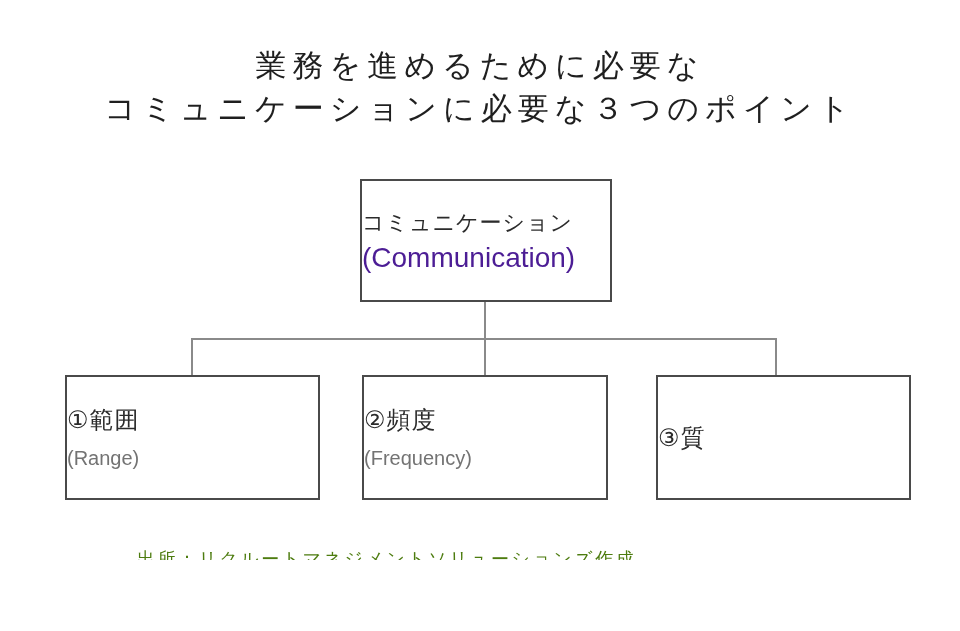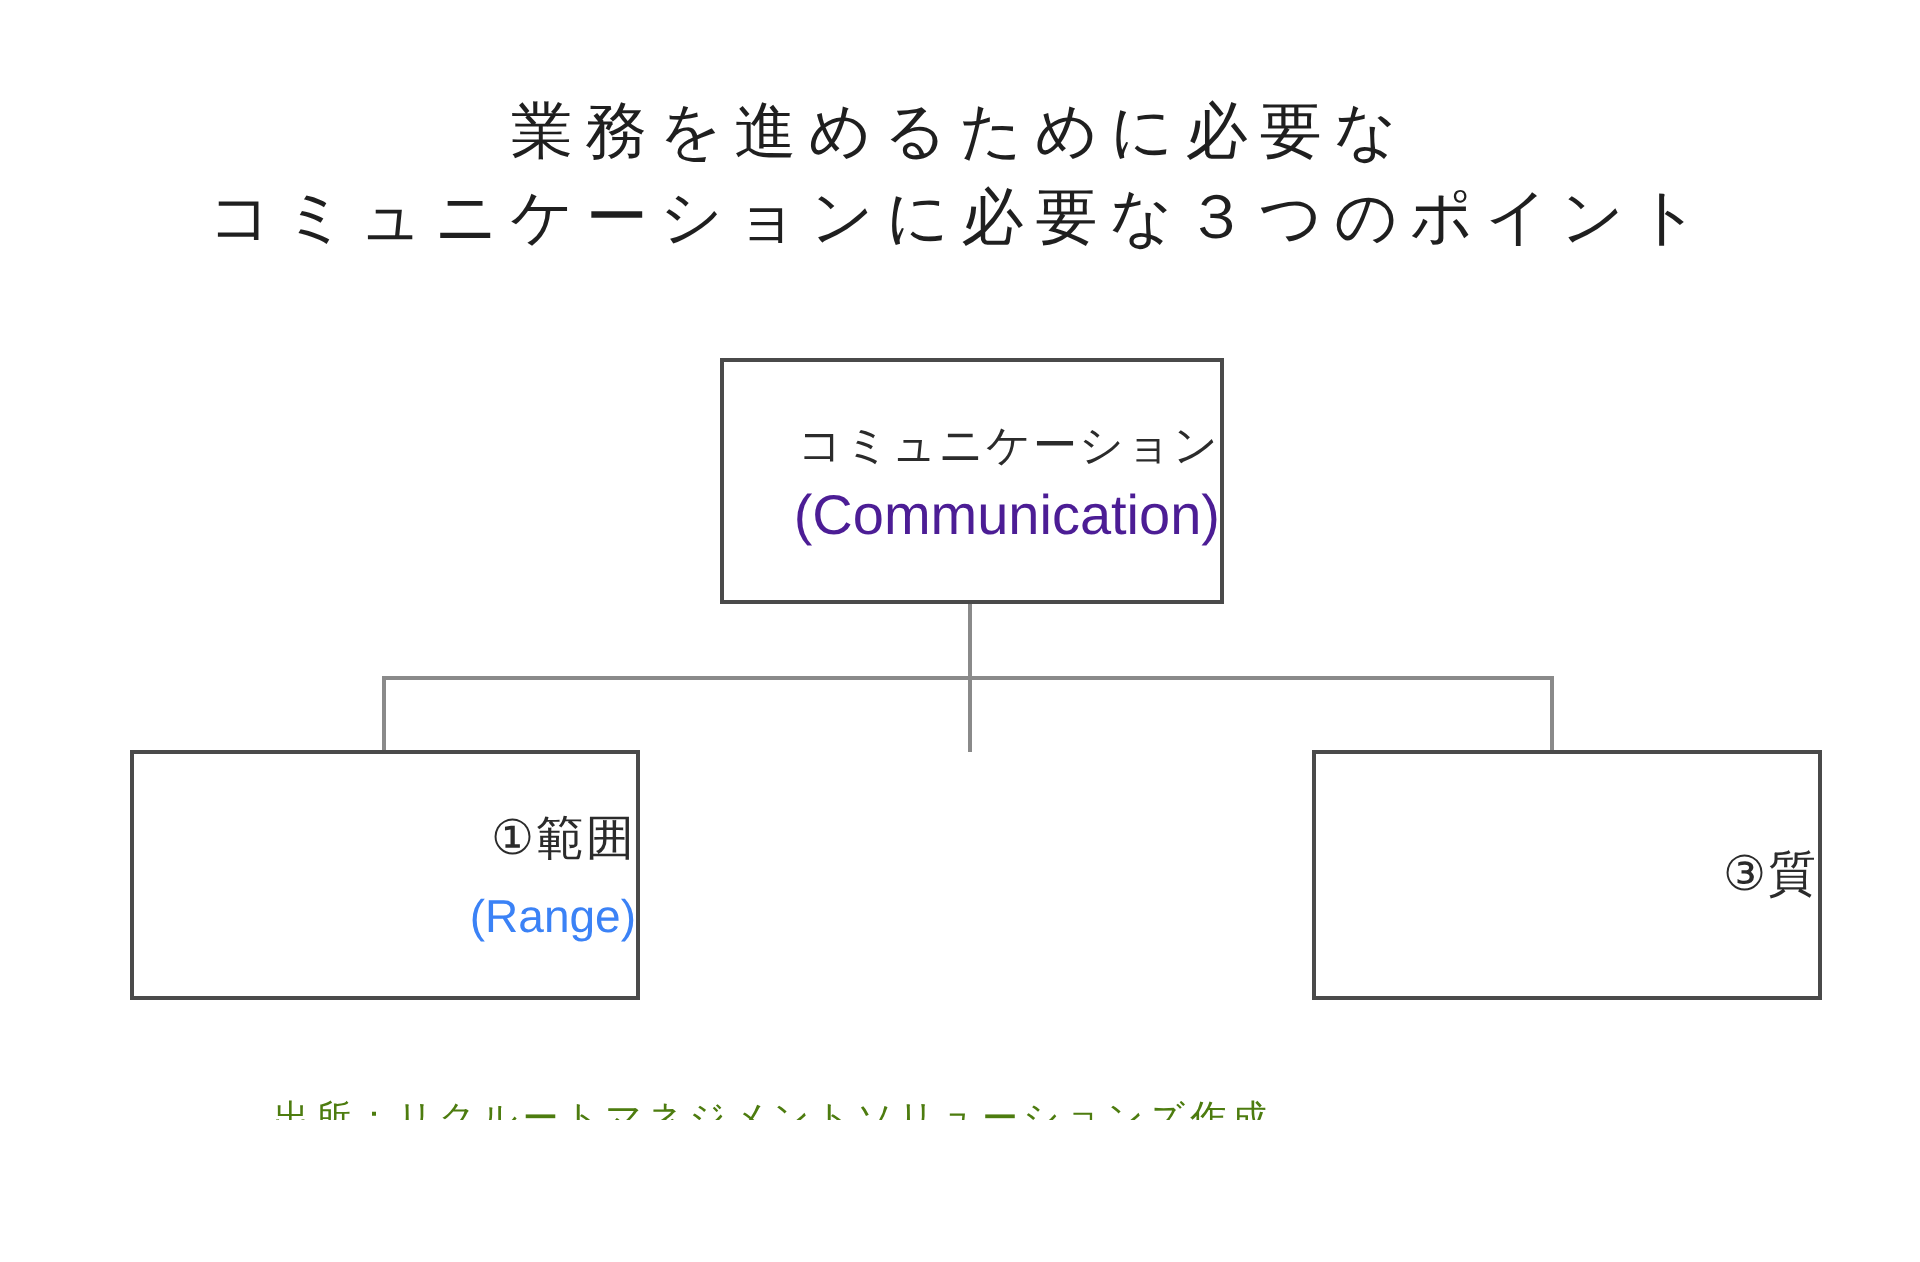--- a/index.html
+++ b/index.html
@@ -28,21 +28,21 @@
     color: #1f1f1f;
     font-weight: 500;
   }
   .node {
     position: absolute;
     box-sizing: border-box;
     border: 2px solid #4a4a4a;
     background: #ffffff;
     display: flex;
     flex-direction: column;
-    align-items: flex-end;
+    align-items: flex-start;
     justify-content: center;
     text-align: center;
   }
   .node-root {
     left: 360px;
     top: 179px;
     width: 252px;
     height: 123px;
   }
   .node-child {
@@ -64,23 +64,23 @@
     line-height: 36px;
     color: #4c1d95;
   }
   .label-ja-child {
     font-size: 24px;
     line-height: 40px;
     letter-spacing: 1px;
     color: #2b2b2b;
   }
   .label-en-child {
-    font-size: 23px;
+    font-size: 20px;
     line-height: 36px;
-    color: #3b82f6;
+    color: #737373;
   }
 
   .connector {
     position: absolute;
     background: #8a8a8a;
   }
   .conn-root-down { left: 484px; top: 301px; width: 2px; height: 38px; }
   .conn-horizontal { left: 191px; top: 338px; width: 586px; height: 2px; }
   .conn-stub-1 { left: 191px; top: 338px; width: 2px; height: 38px; }
   .conn-stub-2 { left: 484px; top: 338px; width: 2px; height: 38px; }
@@ -115,20 +115,24 @@
   <div class="node node-root">
     <div class="label-ja-root">コミュニケーション</div>
     <div class="label-en-root">(Communication)</div>
   </div>
 
   <div class="node node-child node-child-1">
     <div class="label-ja-child">①範囲</div>
     <div class="label-en-child">(Range)</div>
   </div>
 
+  <div class="node node-child node-child-2">
+    <div class="label-ja-child">②頻度</div>
+    <div class="label-en-child">(Frequency)</div>
+  </div>
 
   <div class="node node-child node-child-3">
     <div class="label-ja-child">③質</div>
   </div>
 
   <div class="source">出所：リクルートマネジメントソリューションズ作成</div>
 
 </div>
 
 </body></html>

